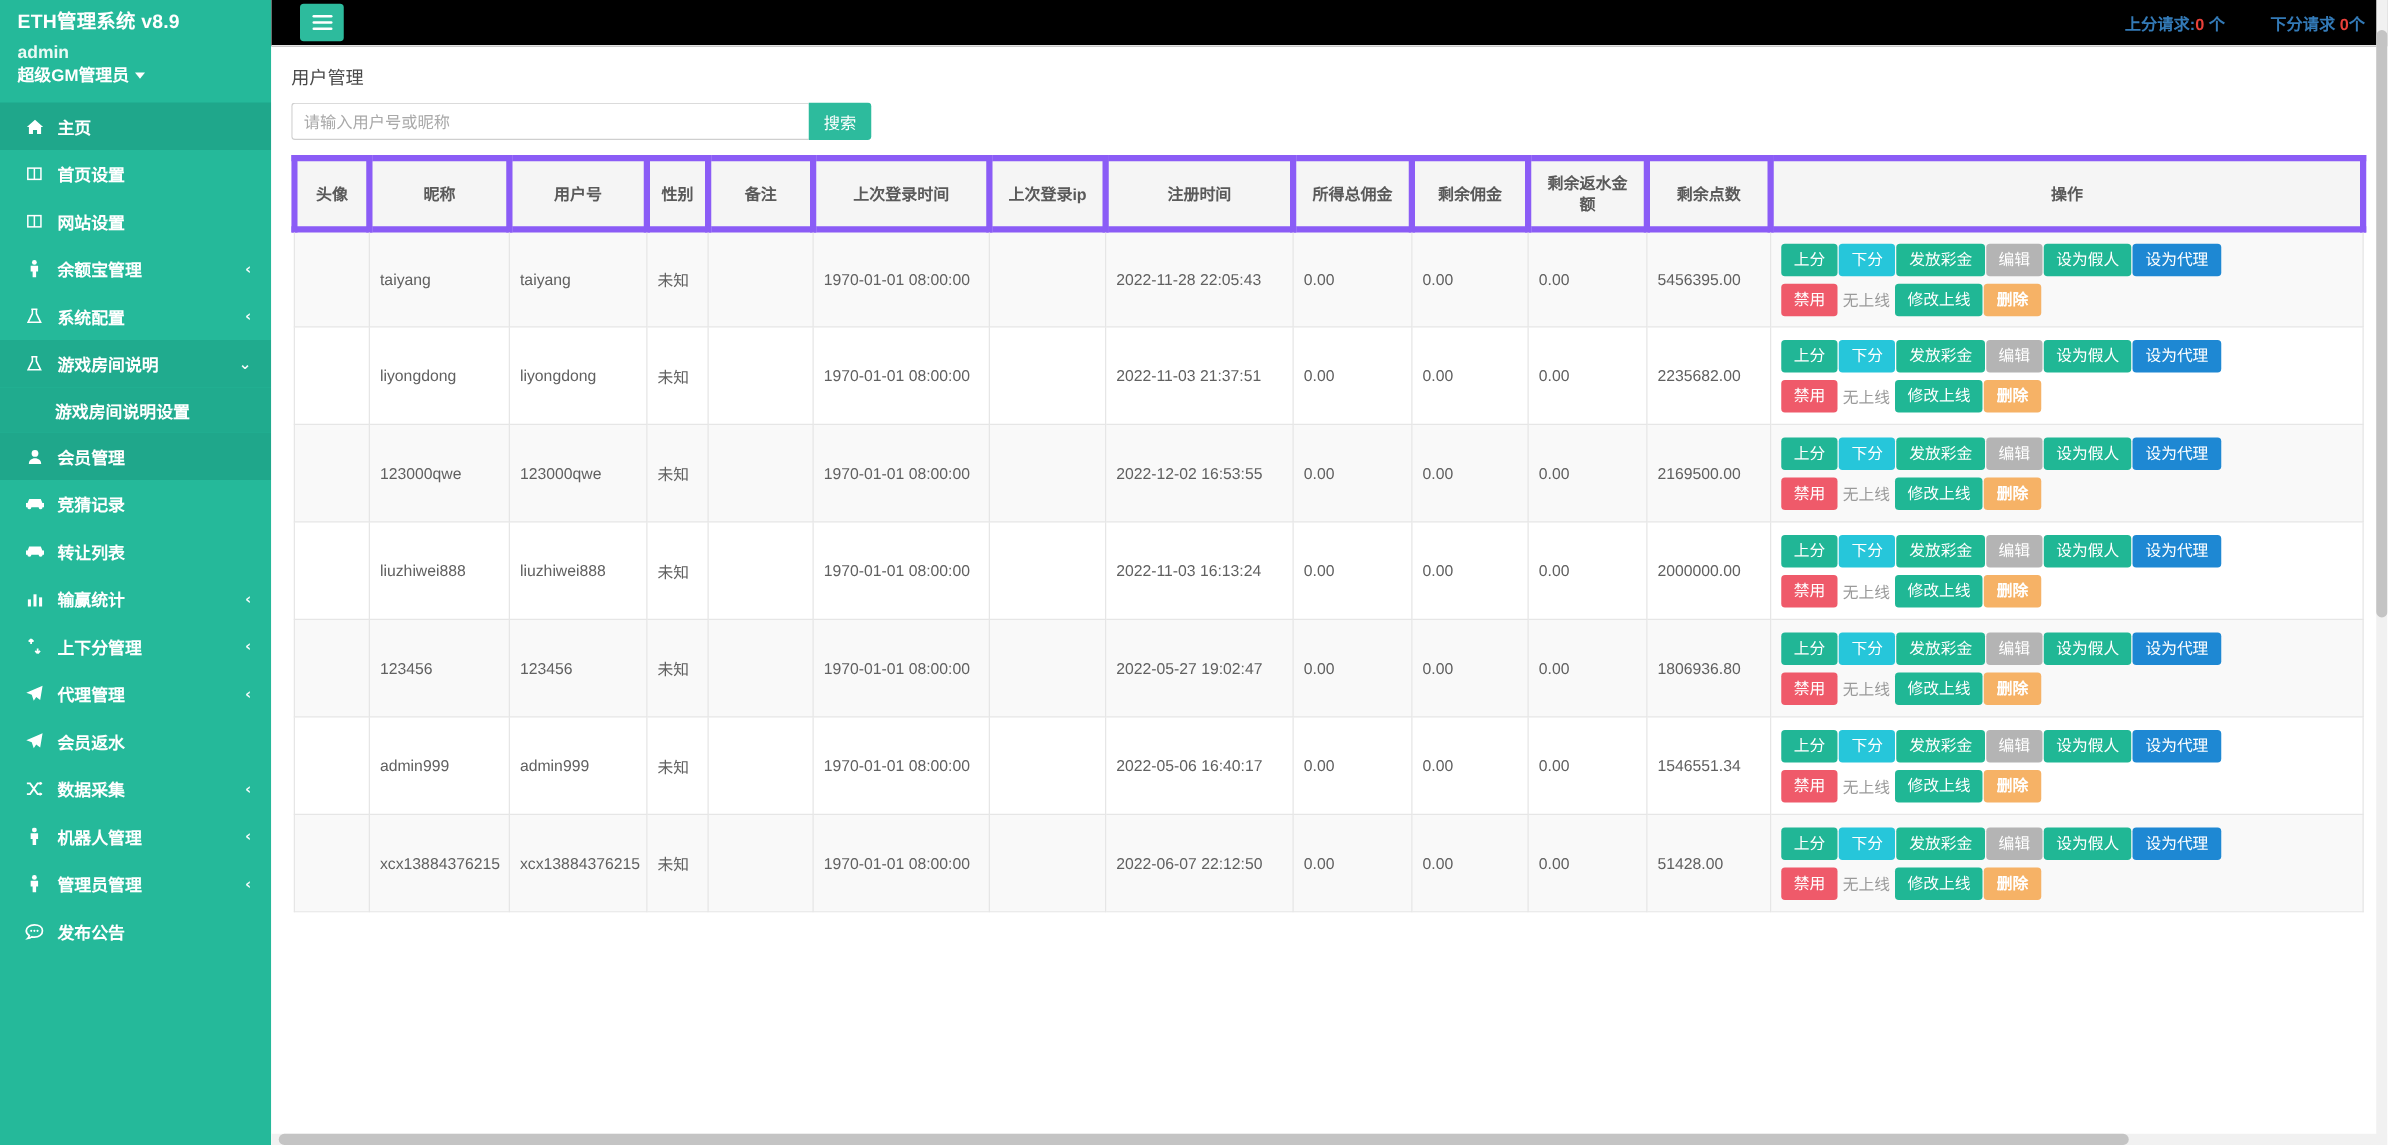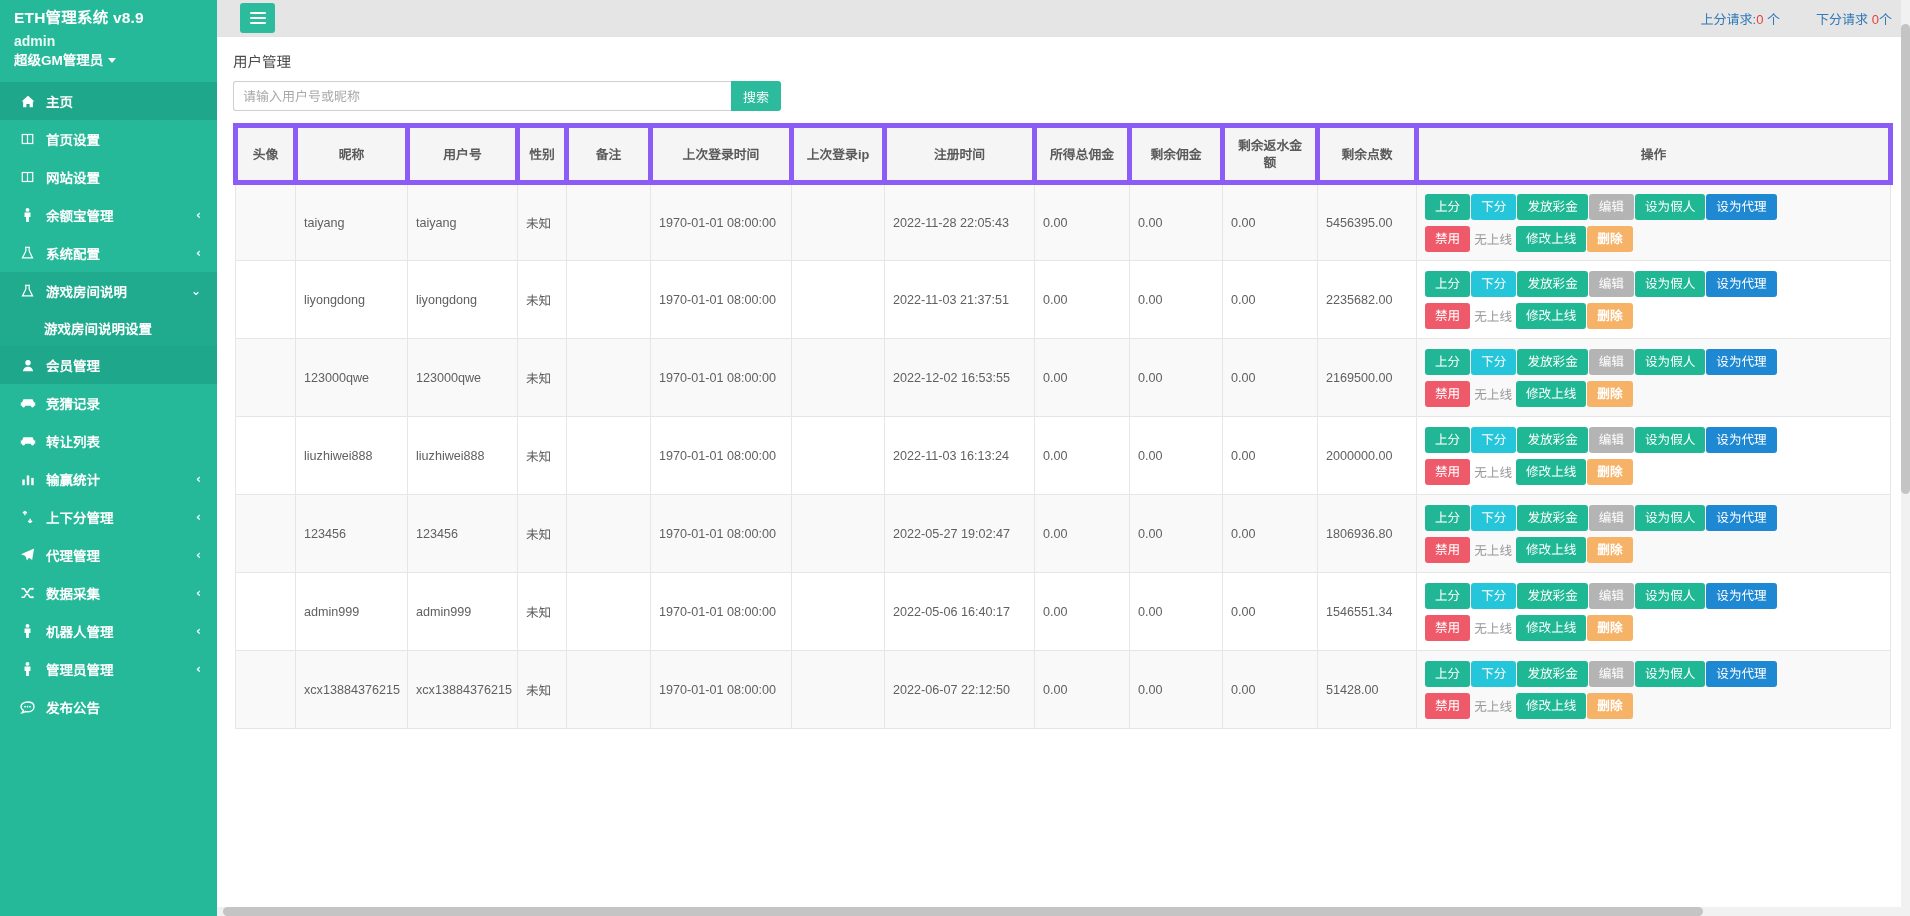--- a/index.html
+++ b/index.html
@@ -107,26 +107,27 @@
   
   #main {
     flex: 1;
     height: 916px;
     position: relative;
     background: #ffffff;
     overflow: hidden;
   }
   #topbar {
     height: 37px;
-    background: #e5e5e5;
+    background: #000000;
     border-bottom: 1px solid #e3e3e3;
     display: flex;
     align-items: center;
     padding: 0 18px 0 23px;
     position: relative;
+    font-weight: bold;
   }
   .hamburger {
     width: 35px; height: 30px;
     background: #2dbb9d;
     border: none;
     border-radius: 3px;
     display: flex;
     flex-direction: column;
     justify-content: center;
     align-items: center;
@@ -167,21 +168,21 @@
     height: calc(916px - 37px - 45px);
     overflow: hidden;
     position: relative;
   }
 
   
   .search-row {
     display: flex;
     align-items: stretch;
     margin-bottom: 12px;
-    width: 548px;
+    width: 464px;
   }
   .search-input {
     flex: 1;
     height: 30px;
     border: 1px solid #cfcfcf;
     border-right: none;
     border-radius: 3px 0 0 3px;
     padding: 0 9px;
     font-size: 13px;
     color: #555;
@@ -427,20 +428,28 @@
           <span class="nav-arrow">‹</span>
         </div>
         <div class="nav-item">
           <span class="ic">
             <svg width="15" height="14" viewBox="0 0 16 16" fill="#fff">
               <path d="M15.5.7L.6 7.1l5 1.9 1.8 5.3 2.3-3.3 3.6 2.6z"></path>
             </svg>
           </span>
           <span class="nav-label">代理管理</span>
           <span class="nav-arrow">‹</span>
+        </div>
+        <div class="nav-item">
+          <span class="ic">
+            <svg width="15" height="14" viewBox="0 0 16 16" fill="#fff">
+              <path d="M15.5.7L.6 7.1l5 1.9 1.8 5.3 2.3-3.3 3.6 2.6z"></path>
+            </svg>
+          </span>
+          <span class="nav-label">会员返水</span>
         </div>
         <div class="nav-item">
           <span class="ic">
             <svg width="15" height="12" viewBox="0 0 16 14" fill="none" stroke="#fff" stroke-width="1.7">
               <path d="M1 2h3l7 10h4M1 12h3l7-10h4"></path>
               <path d="M13 0.3L15.6 2 13 3.7M13 10.3L15.6 12 13 13.7" fill="#fff" stroke="none"></path>
             </svg>
           </span>
           <span class="nav-label">数据采集</span>
           <span class="nav-arrow">‹</span>

